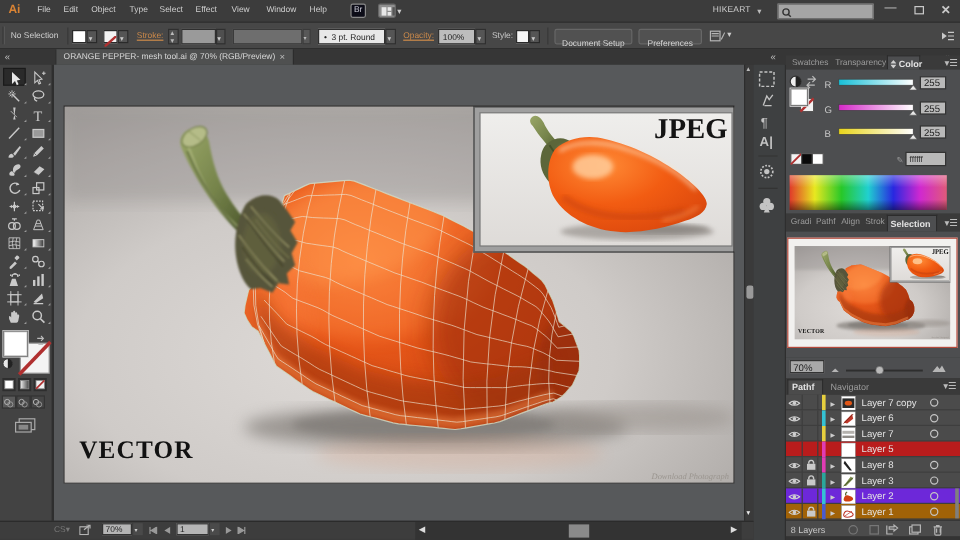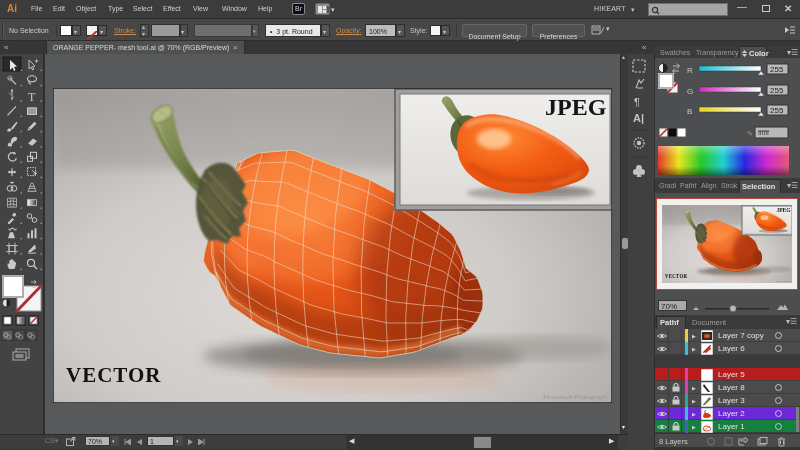--- a/index.html
+++ b/index.html
@@ -550,21 +550,21 @@
   <path d="M2,8 l3,-3 l3,3z" fill="#b5b5b5"></path>
   <rect x="14" y="6" width="64" height="1.6" fill="#2e2e2e"></rect>
   <circle cx="42" cy="6.5" r="3.2" fill="#b9b9b9" stroke="#555" stroke-width="0.5"></circle>
   <path d="M86,8 l4,-5 l2,2.5 l2,-3 l3,5.5z" fill="#b5b5b5"></path>
  </svg>
 </div>
 
 <div class="abs" style="left:655px;top:315px;width:145px;height:14px;background:#3a3a3a;">
  <div class="abs" style="left:1px;top:1px;width:30px;height:13px;background:#4b4b4b;border:1px solid #2c2c2c;border-bottom:none;"></div>
  <span class="abs" style="left:5px;top:3px;font-size:7.5px;color:#e3e3e3;font-weight:bold;">Pathf</span>
- <span class="abs" style="left:37px;top:3px;font-size:7.5px;color:#9b9b9b;">Document</span>
+ <span class="abs" style="left:37px;top:3px;font-size:7.5px;color:#9b9b9b;">Navigator</span>
  <span class="abs" style="left:131px;top:2px;font-size:8px;color:#bbb;">▾☰</span>
 </div>
 <div class="abs" style="left:655px;top:329px;width:145px;height:13px;background:#4b4b4b;border-bottom:1px solid #3e3e3e;">
       <div class="abs" style="left:0;top:0;width:14px;height:13px;border-right:1px solid #3e3e3e;">
         <svg width="10" height="8" style="position:absolute;left:2px;top:3px;">
           <path d="M0.5,4 Q5,0.5 9.5,4 Q5,7.5 0.5,4z" fill="none" stroke="#cfcfcf" stroke-width="0.9"></path>
           <circle cx="5" cy="4" r="1.5" fill="#cfcfcf"></circle>
         </svg>
       </div>
       <div class="abs" style="left:14px;top:0;width:13px;height:13px;border-right:1px solid #3e3e3e;"></div>
@@ -589,20 +589,38 @@
       <div class="abs" style="left:30px;top:0;width:3px;height:13px;background:#35c2d4;"></div>
       <span class="abs" style="left:37px;top:4px;font-size:5px;color:#ccc;">▶</span>
       <svg width="12" height="12" style="position:absolute;left:46px;top:0.5px;">
         <rect x="0" y="0" width="12" height="12" fill="#fff" stroke="#888" stroke-width="0.8"></rect>
         <path d="M2,9 L9,2 L10,6 L5,10z" fill="#c0392b"></path>
         <line x1="2" y1="10" x2="10" y2="2" stroke="#7a2015" stroke-width="0.7"></line>
       </svg>
       <span class="abs" style="left:63px;top:2px;font-size:8px;color:#e2e2e2;">Layer 6</span>
       <div class="abs" style="left:120px;top:3px;width:7px;height:7px;border:1px solid #c5c5c5;border-radius:50%;"></div>
     </div>
+    <div class="abs" style="left:655px;top:355px;width:145px;height:13px;background:#4b4b4b;border-bottom:1px solid #3e3e3e;">
+      <div class="abs" style="left:0;top:0;width:14px;height:13px;border-right:1px solid #3e3e3e;">
+        <svg width="10" height="8" style="position:absolute;left:2px;top:3px;">
+          <path d="M0.5,4 Q5,0.5 9.5,4 Q5,7.5 0.5,4z" fill="none" stroke="#cfcfcf" stroke-width="0.9"></path>
+          <circle cx="5" cy="4" r="1.5" fill="#cfcfcf"></circle>
+        </svg>
+      </div>
+      <div class="abs" style="left:14px;top:0;width:13px;height:13px;border-right:1px solid #3e3e3e;"></div>
+      <div class="abs" style="left:30px;top:0;width:3px;height:13px;background:#e6cf3e;"></div>
+      <span class="abs" style="left:37px;top:4px;font-size:5px;color:#ccc;">▶</span>
+      <svg width="12" height="12" style="position:absolute;left:46px;top:0.5px;">
+        <rect x="0" y="0" width="12" height="12" fill="#fff" stroke="#888" stroke-width="0.8"></rect>
+        <rect x="1" y="3" width="10" height="2.5" fill="#b5b2ae"></rect>
+        <rect x="1" y="7" width="10" height="2" fill="#8f8c88"></rect>
+      </svg>
+      <span class="abs" style="left:63px;top:2px;font-size:8px;color:#e2e2e2;">Layer 7</span>
+      <div class="abs" style="left:120px;top:3px;width:7px;height:7px;border:1px solid #c5c5c5;border-radius:50%;"></div>
+    </div>
     <div class="abs" style="left:655px;top:368px;width:145px;height:13px;background:#b91c1c;border-bottom:1px solid #3e3e3e;">
       <div class="abs" style="left:0;top:0;width:14px;height:13px;border-right:1px solid #3e3e3e;"></div>
       <div class="abs" style="left:14px;top:0;width:13px;height:13px;border-right:1px solid #3e3e3e;"></div>
       <div class="abs" style="left:30px;top:0;width:3px;height:13px;background:#e03cb4;"></div>
       <svg width="12" height="12" style="position:absolute;left:46px;top:0.5px;">
         <rect x="0" y="0" width="12" height="12" fill="#fff" stroke="#888" stroke-width="0.8"></rect>
       </svg>
       <span class="abs" style="left:63px;top:2px;font-size:8px;color:#e2e2e2;">Layer 5</span>
     </div>
     <div class="abs" style="left:655px;top:381px;width:145px;height:13px;background:#4b4b4b;border-bottom:1px solid #3e3e3e;">
@@ -662,21 +680,21 @@
       <span class="abs" style="left:37px;top:4px;font-size:5px;color:#ccc;">▶</span>
       <svg width="12" height="12" style="position:absolute;left:46px;top:0.5px;">
         <rect x="0" y="0" width="12" height="12" fill="#fff" stroke="#888" stroke-width="0.8"></rect>
         <path d="M2,8 Q3,4 6,5 Q10,6 10,8 Q9,10 5,10 Q2,10 2,8z" fill="#d04010"></path>
         <path d="M4,5 q-1,-2 1,-3" stroke="#5a6a30" stroke-width="1" fill="none"></path>
       </svg>
       <span class="abs" style="left:63px;top:2px;font-size:8px;color:#e2e2e2;">Layer 2</span>
       <div class="abs" style="left:120px;top:3px;width:7px;height:7px;border:1px solid #c5c5c5;border-radius:50%;"></div>
       <div class="abs" style="right:0;top:0;width:0;height:0;border-top:6px solid #e8e8e8;border-left:6px solid transparent;"></div>
     </div>
-    <div class="abs" style="left:655px;top:420px;width:145px;height:13px;background:#15803d;border-bottom:1px solid #3e3e3e;">
+    <div class="abs" style="left:655px;top:420px;width:145px;height:13px;background:#a16207;border-bottom:1px solid #3e3e3e;">
       <div class="abs" style="left:0;top:0;width:14px;height:13px;border-right:1px solid #3e3e3e;">
         <svg width="10" height="8" style="position:absolute;left:2px;top:3px;">
           <path d="M0.5,4 Q5,0.5 9.5,4 Q5,7.5 0.5,4z" fill="none" stroke="#cfcfcf" stroke-width="0.9"></path>
           <circle cx="5" cy="4" r="1.5" fill="#cfcfcf"></circle>
         </svg>
       </div>
       <div class="abs" style="left:14px;top:0;width:13px;height:13px;border-right:1px solid #3e3e3e;">
         <svg width="8" height="9" style="position:absolute;left:3px;top:2px;">
           <rect x="0.5" y="3.5" width="7" height="5" fill="#c9c9c9"></rect>
           <path d="M2,3.5 v-1 a2,2 0 0 1 4,0 v1" fill="none" stroke="#c9c9c9" stroke-width="1.2"></path>

